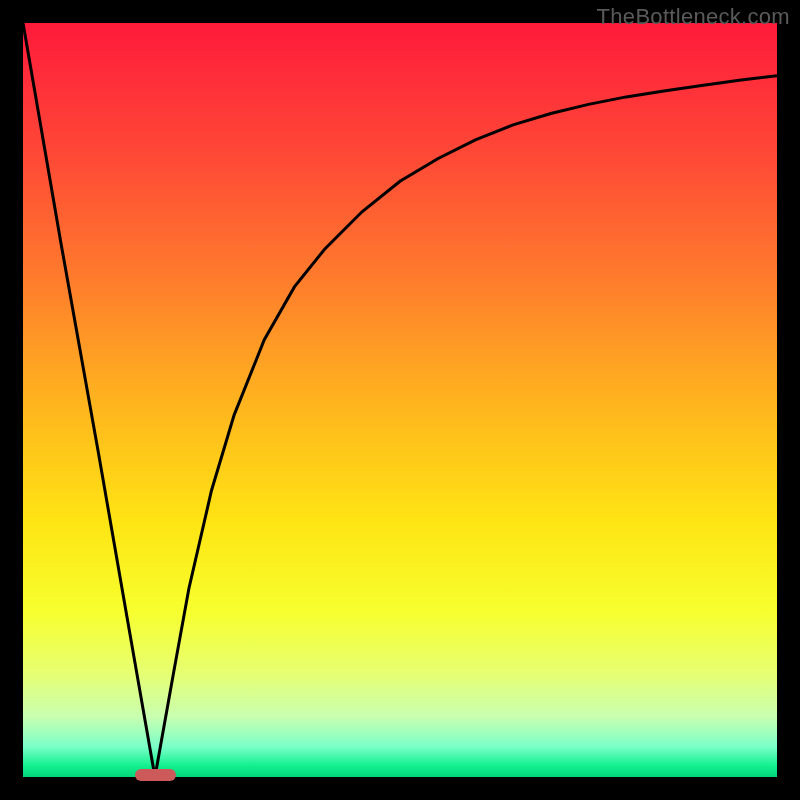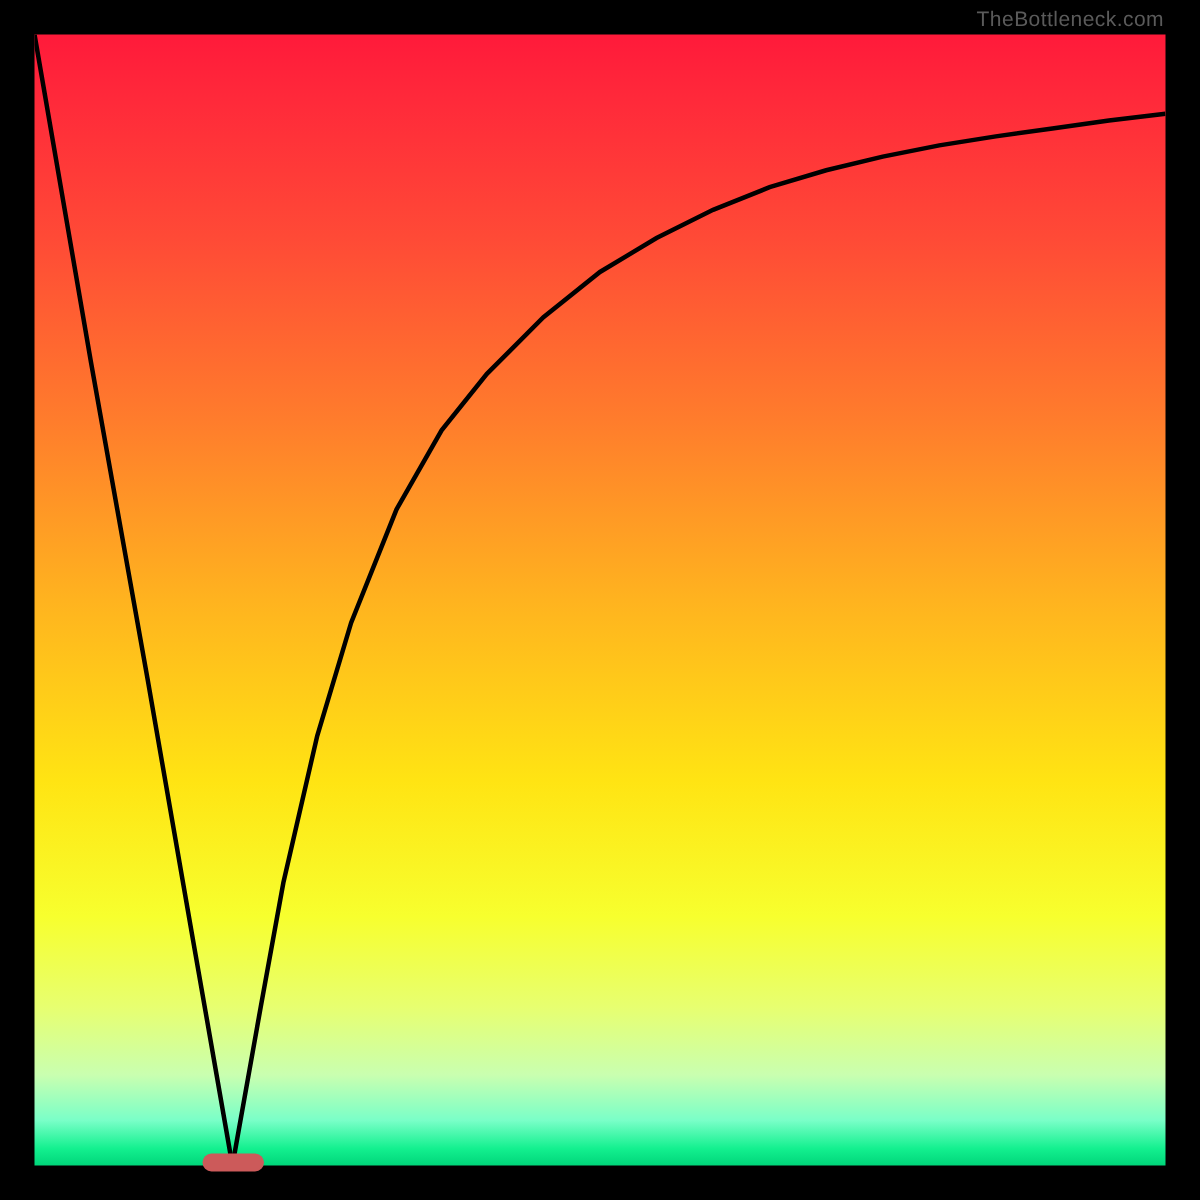--- a/index.html
+++ b/index.html
@@ -35,23 +35,23 @@
       #e7ff70 86%,
       #c9ffb0 92%,
       #7affc8 96%,
       #13f08f 98.5%,
       #00d67a 100%
     );
   }
   .watermark {
     position: absolute;
     top: 4px;
-    right: 24px;
+    right: 10px;
     color: #5a5a5a;
-    font-size: 14px;
+    font-size: 22px;
     letter-spacing: 0.3px;
     user-select: none;
   }
   .marker {
     position: absolute;
     height: 12px;
     border-radius: 6px;
     background: #cc5a5a;
   }
   svg.curve {

